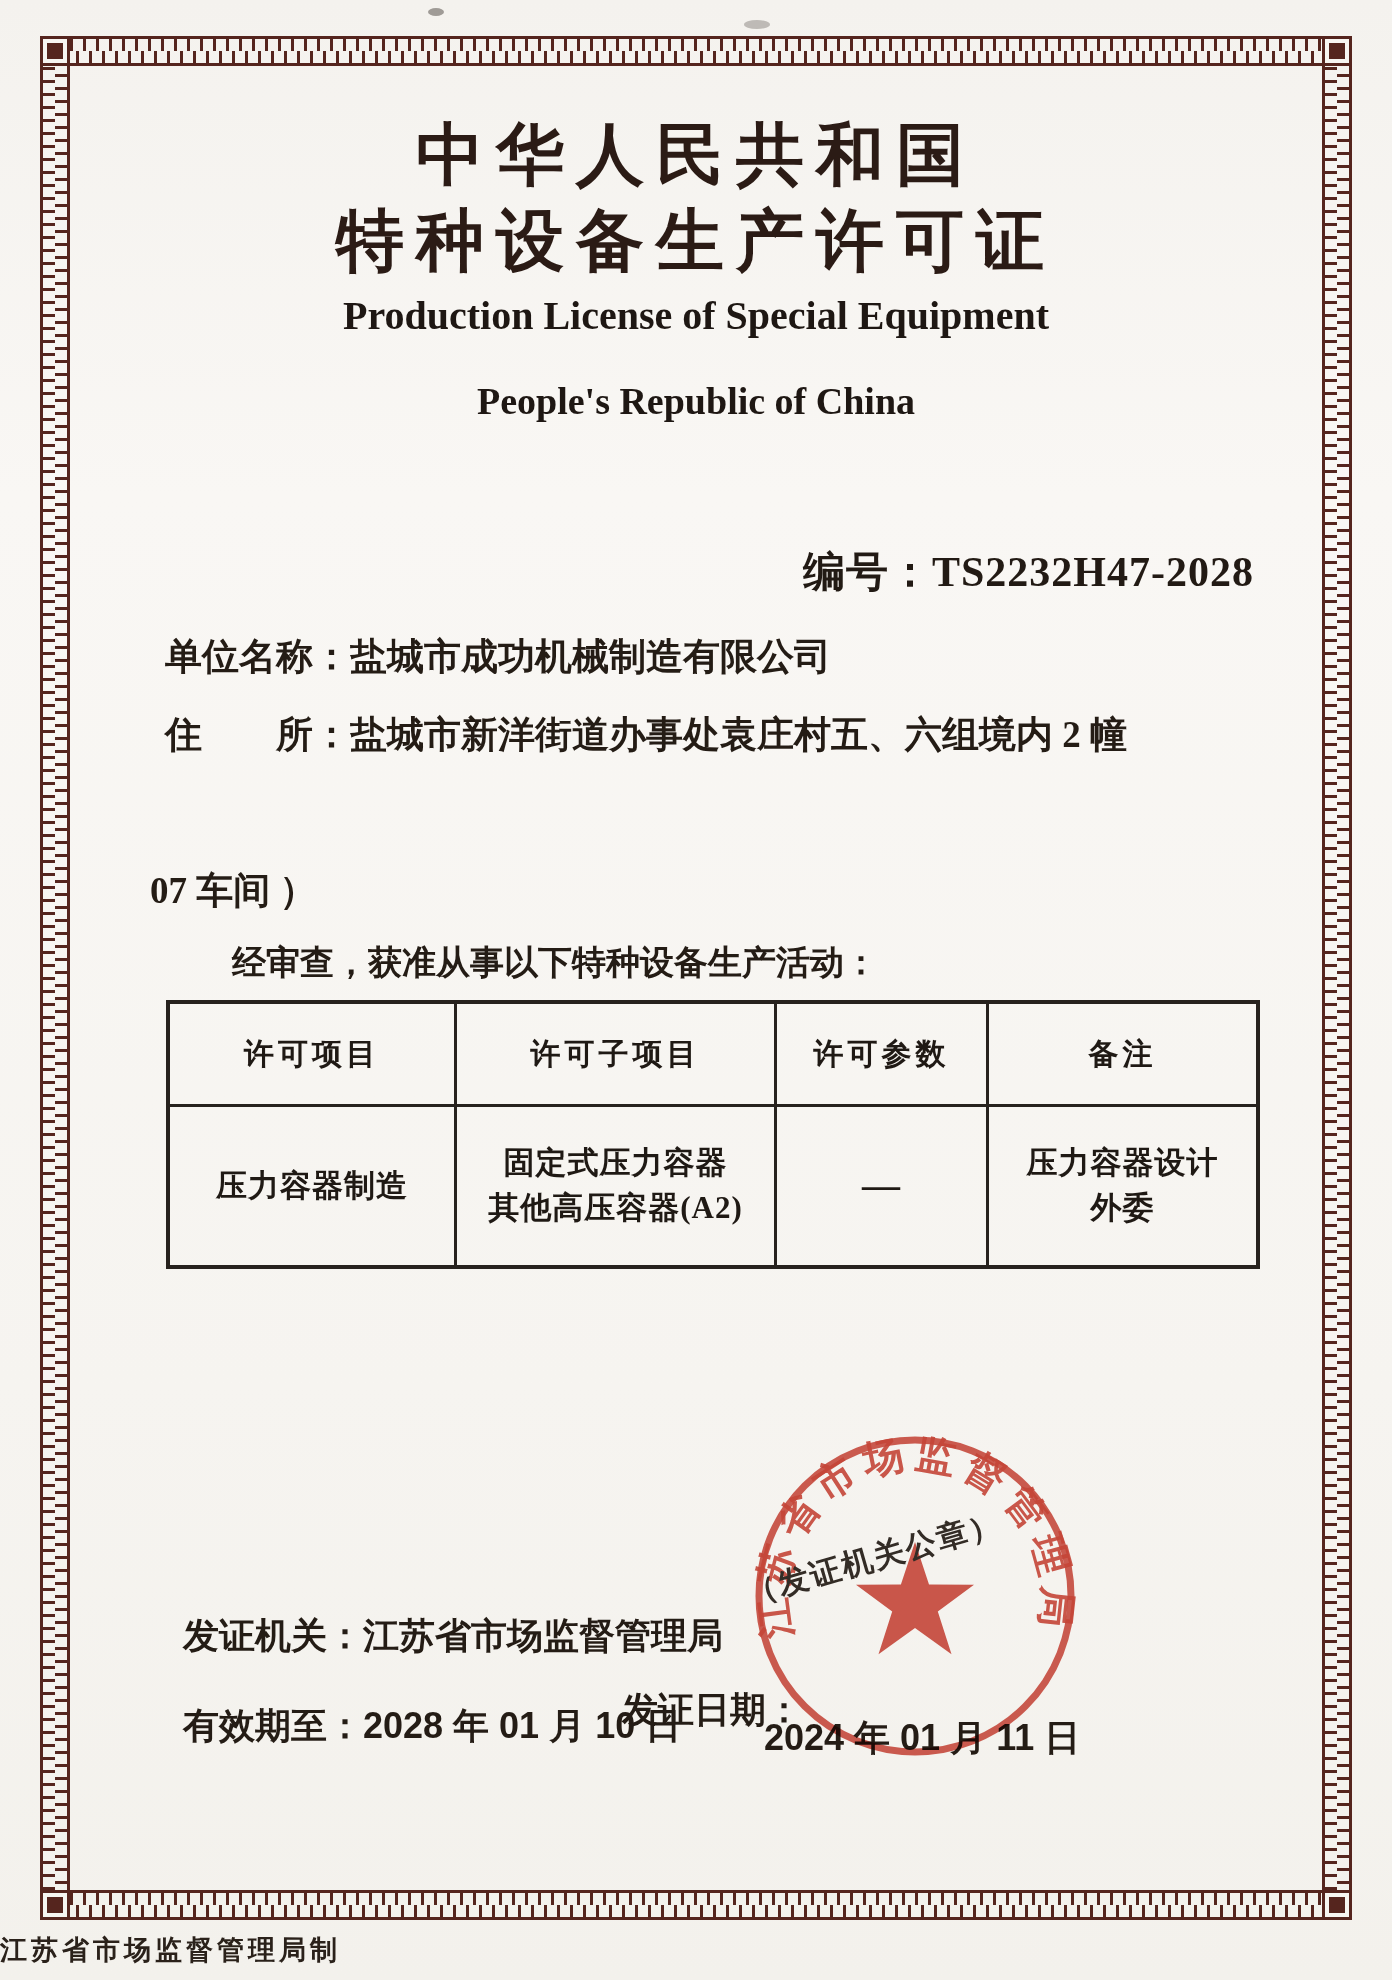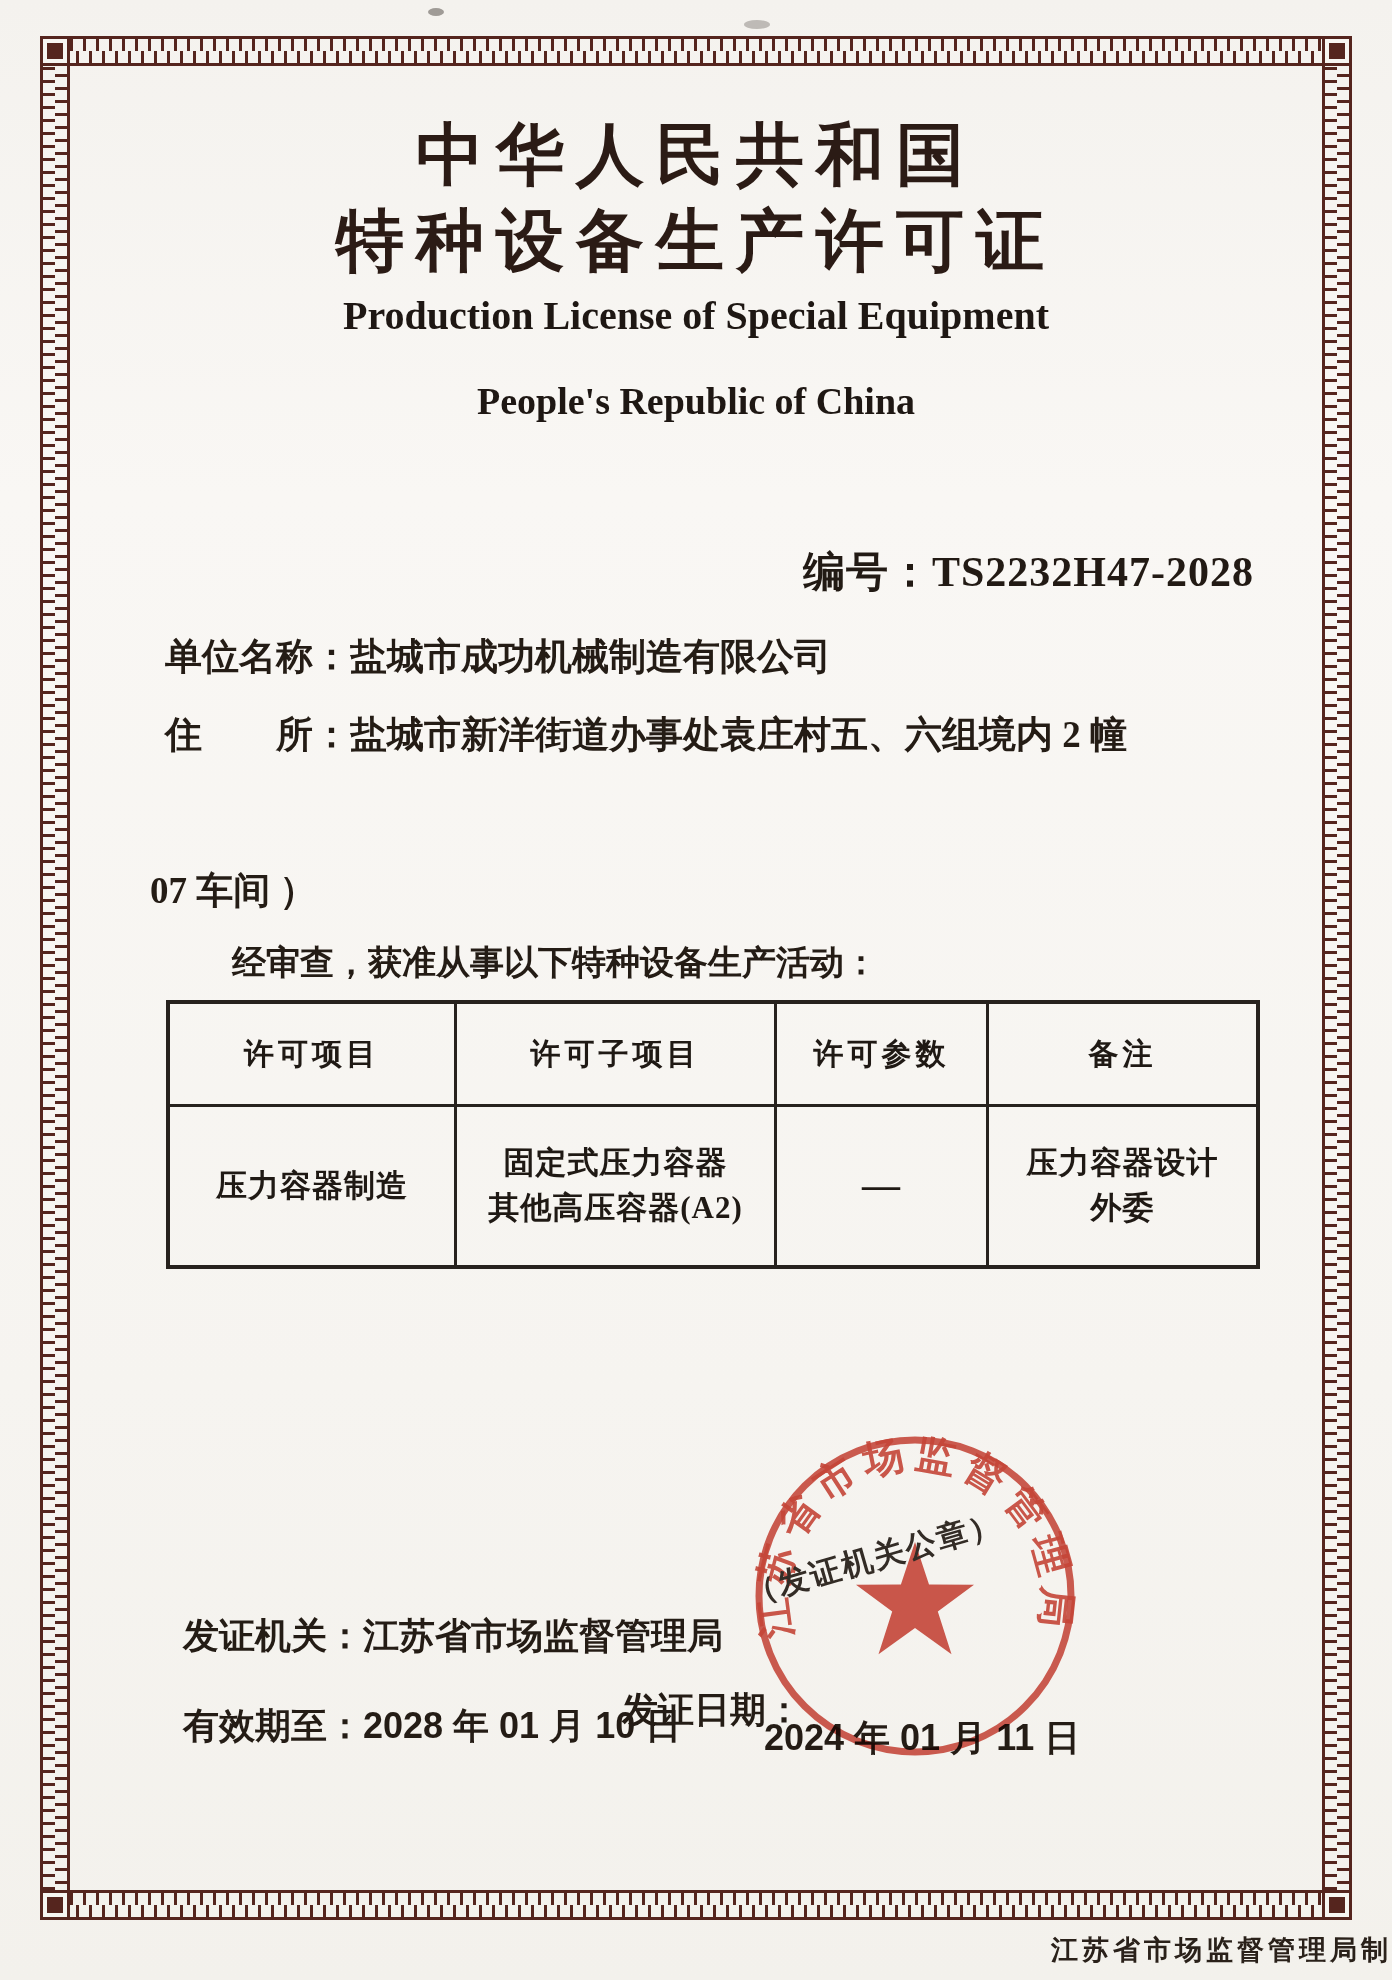--- a/index.html
+++ b/index.html
@@ -78,21 +78,21 @@
   .iss .val{font-weight:700;}
   .valnum{font-family:"Liberation Sans","DejaVu Sans",sans-serif;font-weight:700;}
   
   .seal{position:absolute;left:743px;top:1424px;width:344px;height:344px;
         mix-blend-mode:multiply;opacity:.93;}
   .seal-note{
     position:absolute;left:747px;top:1574px;transform:rotate(-16deg);transform-origin:left center;
     font-size:31px;font-weight:600;letter-spacing:2px;color:#332c26;white-space:nowrap;
   }
   .footer{
-    left:0;right:0;top:1932px;text-align:right;font-size:27px;font-weight:700;
+    left:0;right:8px;top:1932px;text-align:left;font-size:27px;font-weight:700;
     letter-spacing:4px;color:#2a211a;
   }
 </style>
 </head>
 <body>
 
 <div class="page">
 
   <div class="speck" style="left:428px;top:8px;width:16px;height:8px;"></div>
   <div class="speck" style="left:744px;top:20px;width:26px;height:9px;opacity:.35;"></div>

